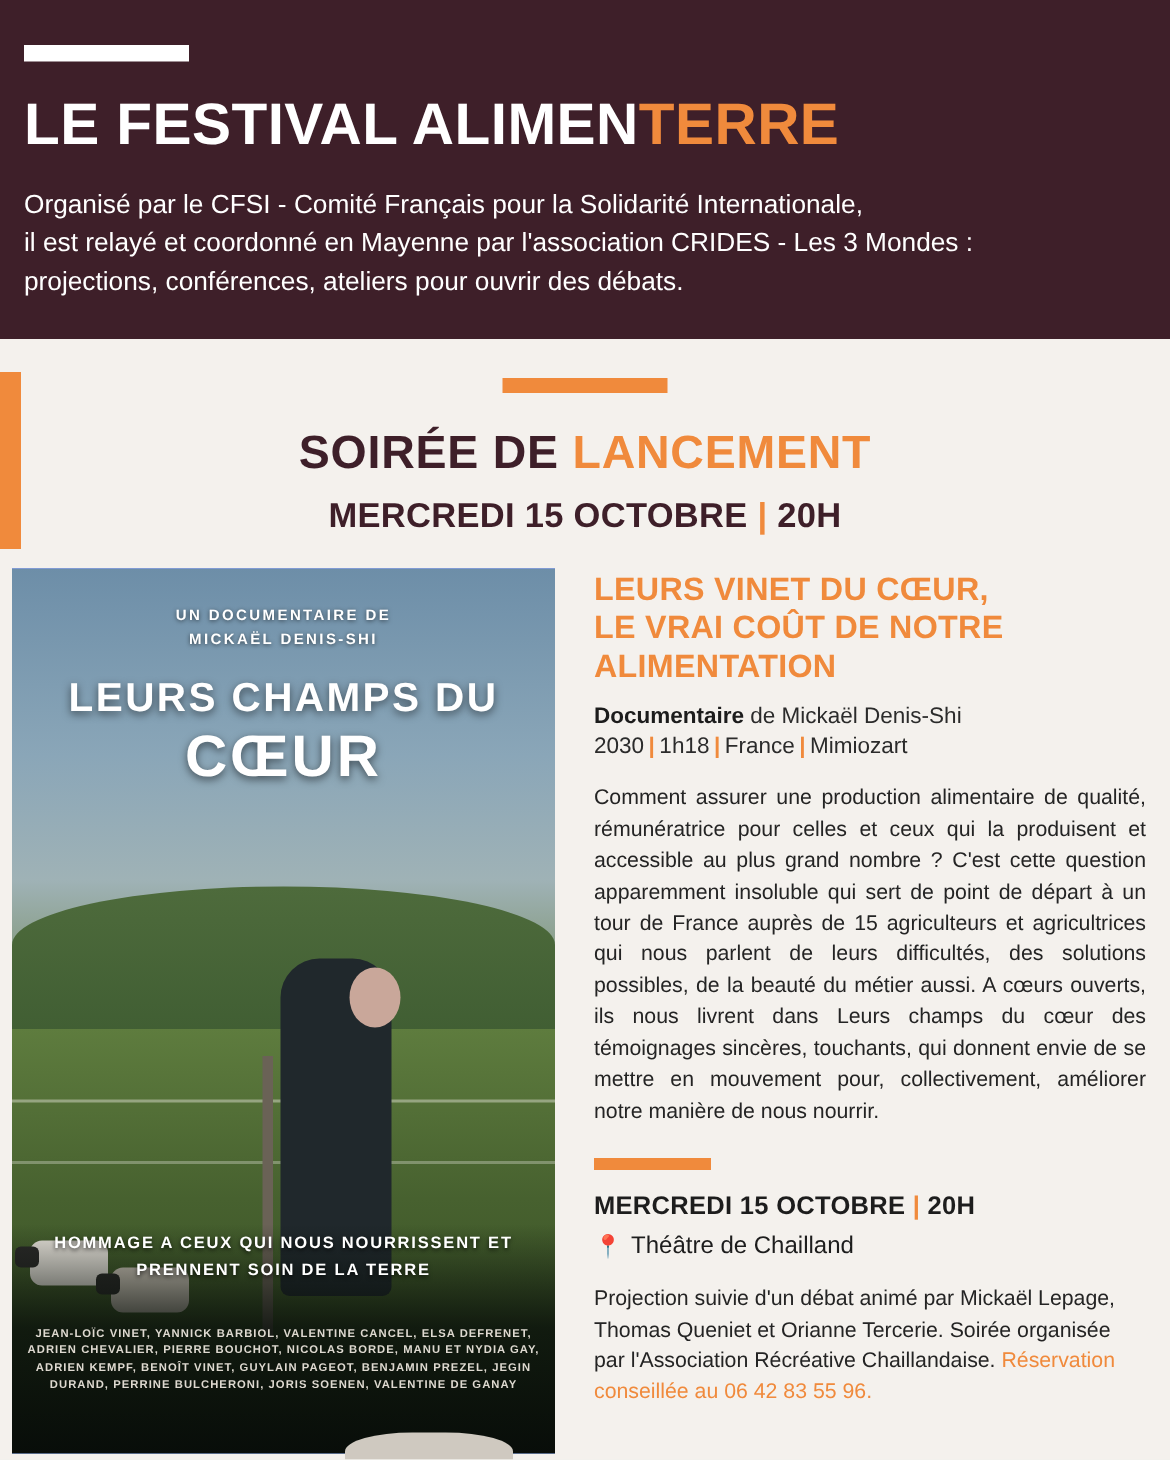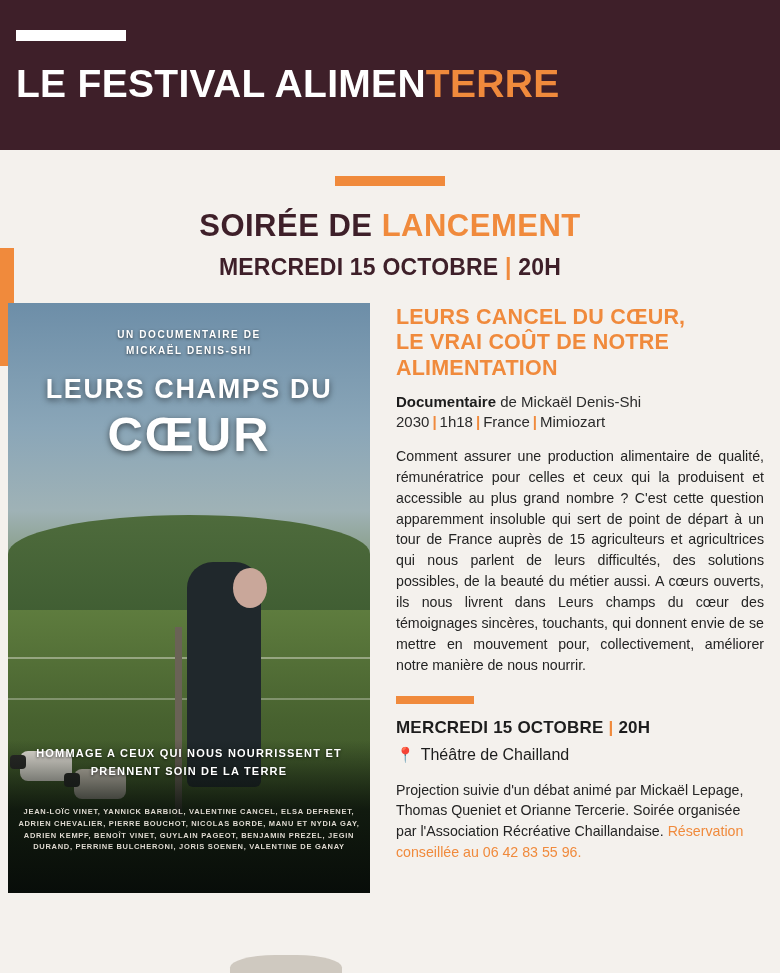--- a/index.html
+++ b/index.html
@@ -164,21 +164,21 @@
   }
   .poster-main-title {
     position: absolute; top: 72px; left: 0; width: 100%;
     text-align: center; color: #ffffff;
     font-size: 27px; font-weight: bold; letter-spacing: 1.6px;
     text-shadow: 0 2px 6px rgba(0,0,0,0.55);
     line-height: 1.1;
   }
   .poster-main-title .big {
     display: block;
-    font-size: 49px;
+    font-size: 39px;
     letter-spacing: 2px;
     margin-top: 3px;
   }
   .poster-tagline {
     position: absolute; bottom: 112px; left: 0; width: 100%;
     text-align: center; color: #ffffff;
     font-size: 11px; font-weight: bold; letter-spacing: 1.2px; line-height: 1.7;
     text-shadow: 0 1px 3px rgba(0,0,0,0.7);
   }
   .poster-cast {
@@ -246,20 +246,25 @@
 </style>
 </head>
 <body>
 
 <div class="page">
 
   <div class="header">
     <div class="header-rule"></div>
     <div class="festival-title">
       <span class="part-a">LE FESTIVAL ALIMEN</span><span class="part-b">TERRE</span>
+    </div>
+    <div class="header-body">
+      <div>Organisé par le CFSI - Comité Français pour la Solidarité Internationale,</div>
+      <div>il est relayé et coordonné en Mayenne par l'association CRIDES - Les 3 Mondes :</div>
+      <div>projections, conférences, ateliers pour ouvrir des débats.</div>
     </div>
   </div>
 
   <div class="side-bar"></div>
 
   <div class="launch">
     <div class="launch-rule"></div>
     <div class="launch-title">
       <span class="dark">SOIRÉE DE </span><span class="orange">LANCEMENT</span>
     </div>
@@ -297,21 +302,21 @@
       <div class="poster-tagline">
         <div>HOMMAGE A CEUX QUI NOUS NOURRISSENT ET</div>
         <div>PRENNENT SOIN DE LA TERRE</div>
       </div>
 
       <div class="poster-cast">JEAN-LOÏC VINET, YANNICK BARBIOL, VALENTINE CANCEL, ELSA DEFRENET, ADRIEN CHEVALIER, PIERRE BOUCHOT, NICOLAS BORDE, MANU ET NYDIA GAY, ADRIEN KEMPF, BENOÎT VINET, GUYLAIN PAGEOT, BENJAMIN PREZEL, JEGIN DURAND, PERRINE BULCHERONI, JORIS SOENEN, VALENTINE DE GANAY</div>
     </div>
 
     <div class="details">
       <div class="film-title">
-        <div>LEURS CANCEL DU CŒUR,</div>
+        <div>LEURS VINET DU CŒUR,</div>
         <div>LE VRAI COÛT DE NOTRE</div>
         <div>ALIMENTATION</div>
       </div>
 
       <div class="film-meta-1">
         <b>Documentaire</b><span> de Mickaël Denis-Shi</span>
       </div>
 
       <div class="film-meta-2">
         <span>2030</span><span class="sep">|</span><span>1h18</span><span class="sep">|</span><span>France</span><span class="sep">|</span><span>Mimiozart</span>

